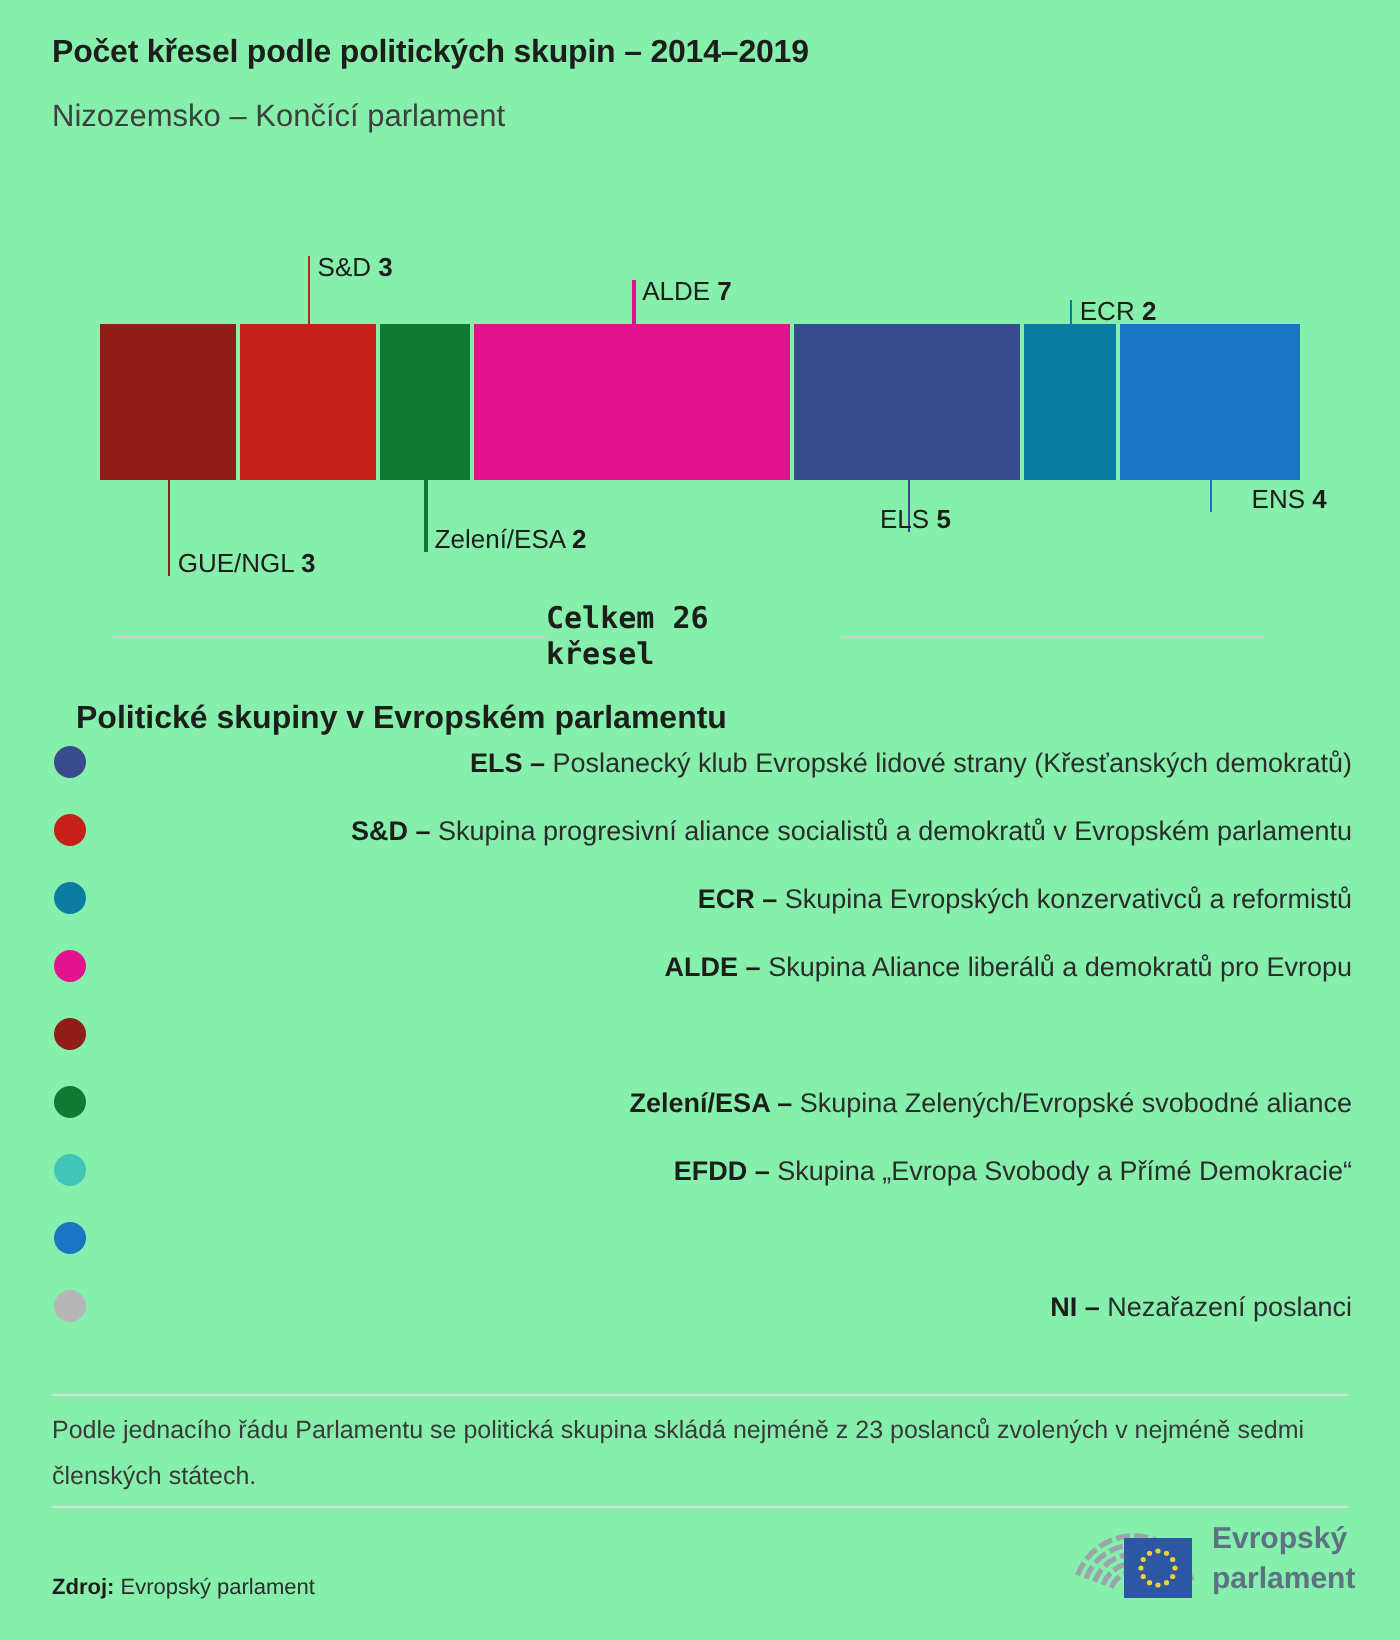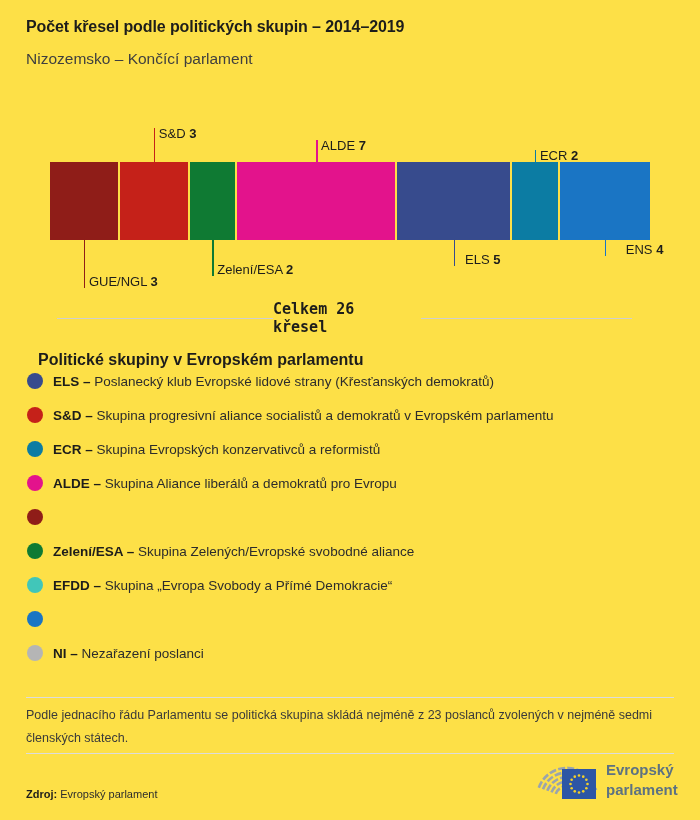--- a/index.html
+++ b/index.html
@@ -1,36 +1,36 @@
 <!DOCTYPE html>
 <html><head>
 <meta charset="utf-8">
 <style>
   html,body{margin:0;padding:0;background:#ffffff;}
   body{width:700px;height:820px;font-family:"Liberation Sans",sans-serif;color:#1d1d1b;}
-  .page{position:relative;width:700px;height:820px;background:#fde047;overflow:hidden;}
+  .page{position:relative;width:700px;height:820px;background:#86efac;overflow:hidden;}
 
   .title{position:absolute;left:26px;top:18px;font-size:16px;font-weight:bold;letter-spacing:-0.1px;}
   .subtitle{position:absolute;left:26px;top:50px;font-size:15.5px;color:#3f3f3f;}
 
   .chart{position:absolute;left:0;top:0;width:700px;height:300px;}
   .bar-seg{position:absolute;top:162px;height:78px;}
   .callout-line{position:absolute;width:1.5px;}
   .callout-label{position:absolute;font-size:13px;white-space:nowrap;color:#1d1d1b;}
   .callout-label b{font-weight:bold;}
 
   .total-line{position:absolute;top:318px;height:1px;background:#cfcfcf;}
   .total-line.left{left:57px;width:216px;}
   .total-line.right{left:421px;width:211px;}
   .total-text{position:absolute;left:273px;top:301px;width:148px;text-align:left;
     font-family:"DejaVu Sans Mono",monospace;font-weight:bold;font-size:15px;line-height:17.5px;}
 
   .legend-heading{position:absolute;left:26px;top:339px;font-size:16px;font-weight:bold;margin:12px;}
   .legend{position:absolute;left:26px;top:364px;width:650px;}
-  .legend-row{display:flex;align-items:center;height:34px;}
+  .legend-row{display:flex;align-items:center;height:34px;justify-content:space-between;}
   .legend-dot{width:16px;height:16px;border-radius:50%;margin:0 10px 0 1px;flex:none;}
   .legend-text{font-size:13.5px;color:#2c2c2c;}
   .legend-text b{font-weight:bold;color:#1d1d1b;}
 
   .rule{position:absolute;left:26px;width:648px;height:1px;background:#dcdcdc;}
   .rule-1{top:697px;}
   .rule-2{top:753px;}
   .footnote{position:absolute;left:26px;top:704px;width:630px;font-size:12.5px;line-height:1.8;color:#3a3a3a;}
   .source{position:absolute;left:26px;top:788px;font-size:11px;color:#2c2c2c;}
   .source b{font-weight:bold;color:#1d1d1b;}
@@ -59,21 +59,21 @@
     <div id="bar-callouts">
         <div class="callout-line" style="left: 83.9px; background: rgb(143, 29, 24); height: 48px; top: 240px;"></div>
         <div class="callout-label" style="left: 88.9px; top: 274px;"><span>GUE/NGL </span><b>3</b></div>
         <div class="callout-line" style="left: 153.8px; background: rgb(197, 33, 25); height: 34px; top: 128px;"></div>
         <div class="callout-label" style="left: 158.8px; top: 126px;"><span>S&amp;D </span><b>3</b></div>
         <div class="callout-line" style="left: 212.3px; background: rgb(15, 122, 51); height: 36px; top: 240px;"></div>
         <div class="callout-label" style="left: 217.3px; top: 262px;"><span>Zelení/ESA </span><b>2</b></div>
         <div class="callout-line" style="left: 316.1px; background: rgb(227, 19, 140); height: 22px; top: 140px;"></div>
         <div class="callout-label" style="left: 321.1px; top: 138px;"><span>ALDE </span><b>7</b></div>
         <div class="callout-line" style="left: 453.8px; background: rgb(55, 75, 141); height: 26px; top: 240px;"></div>
-        <div class="callout-label" style="left: 465px; top: 252px;"><span>ELS </span><b>5</b></div>
+        <div class="callout-label" style="left: 440px; top: 252px;"><span>ELS </span><b>5</b></div>
         <div class="callout-line" style="left: 534.9px; background: rgb(12, 124, 163); height: 12px; top: 150px;"></div>
         <div class="callout-label" style="left: 539.9px; top: 148px;"><span>ECR </span><b>2</b></div>
         <div class="callout-line" style="left: 604.8px; background: rgb(26, 117, 196); height: 16px; top: 240px;"></div>
         <div class="callout-label" style="left: 609.8px; top: 242px; padding-left: 16px;"><span>ENS </span><b>4</b></div>
       </div>
   </div>
 
   <div class="total-line left"></div>
   <div class="total-text">
     <div>Celkem 26</div>

